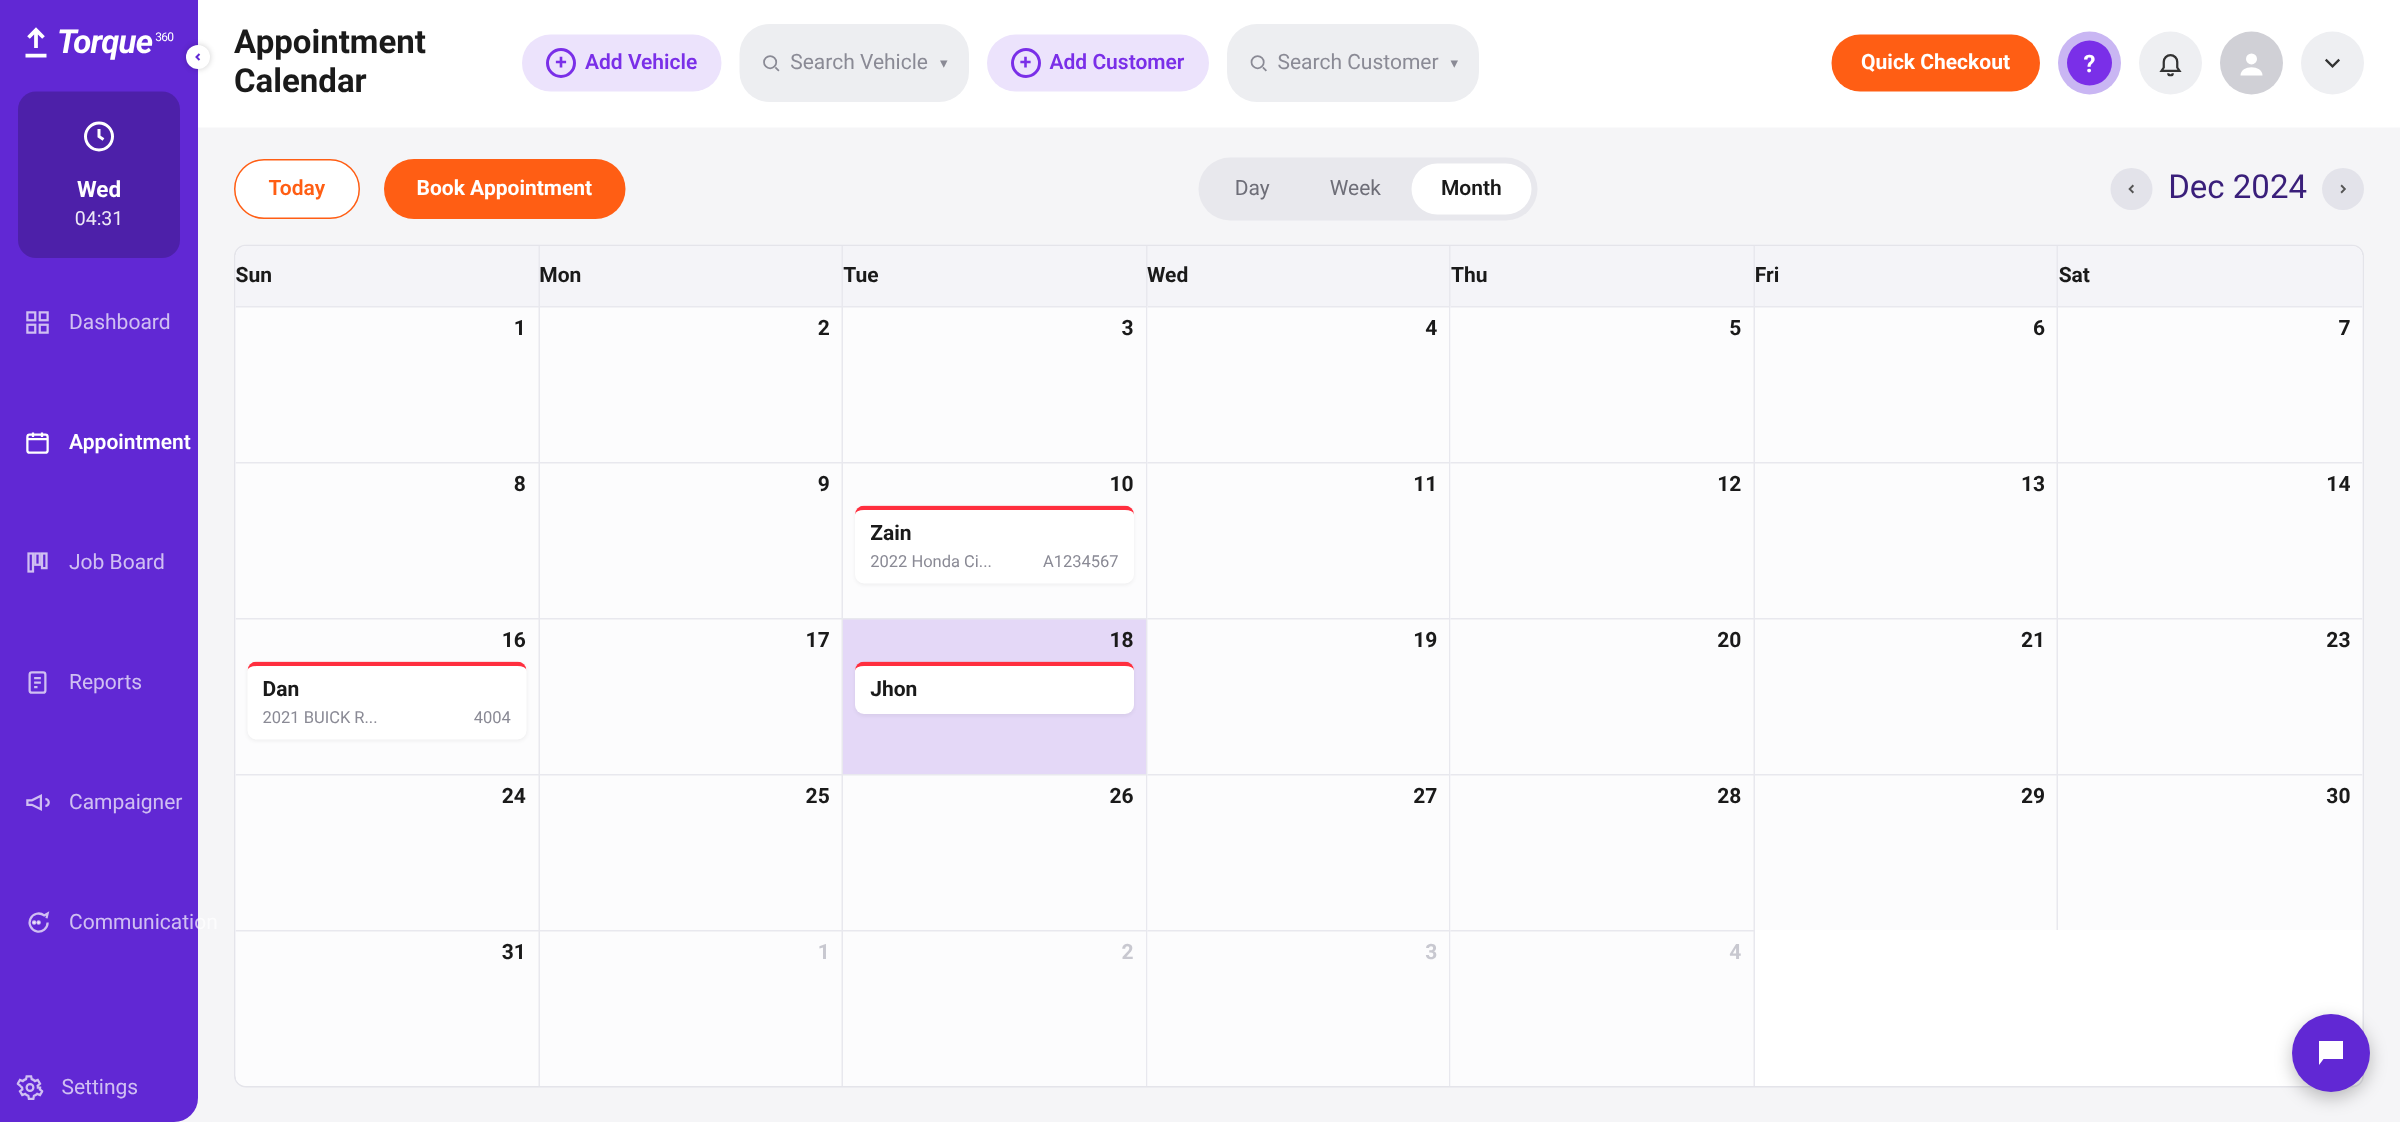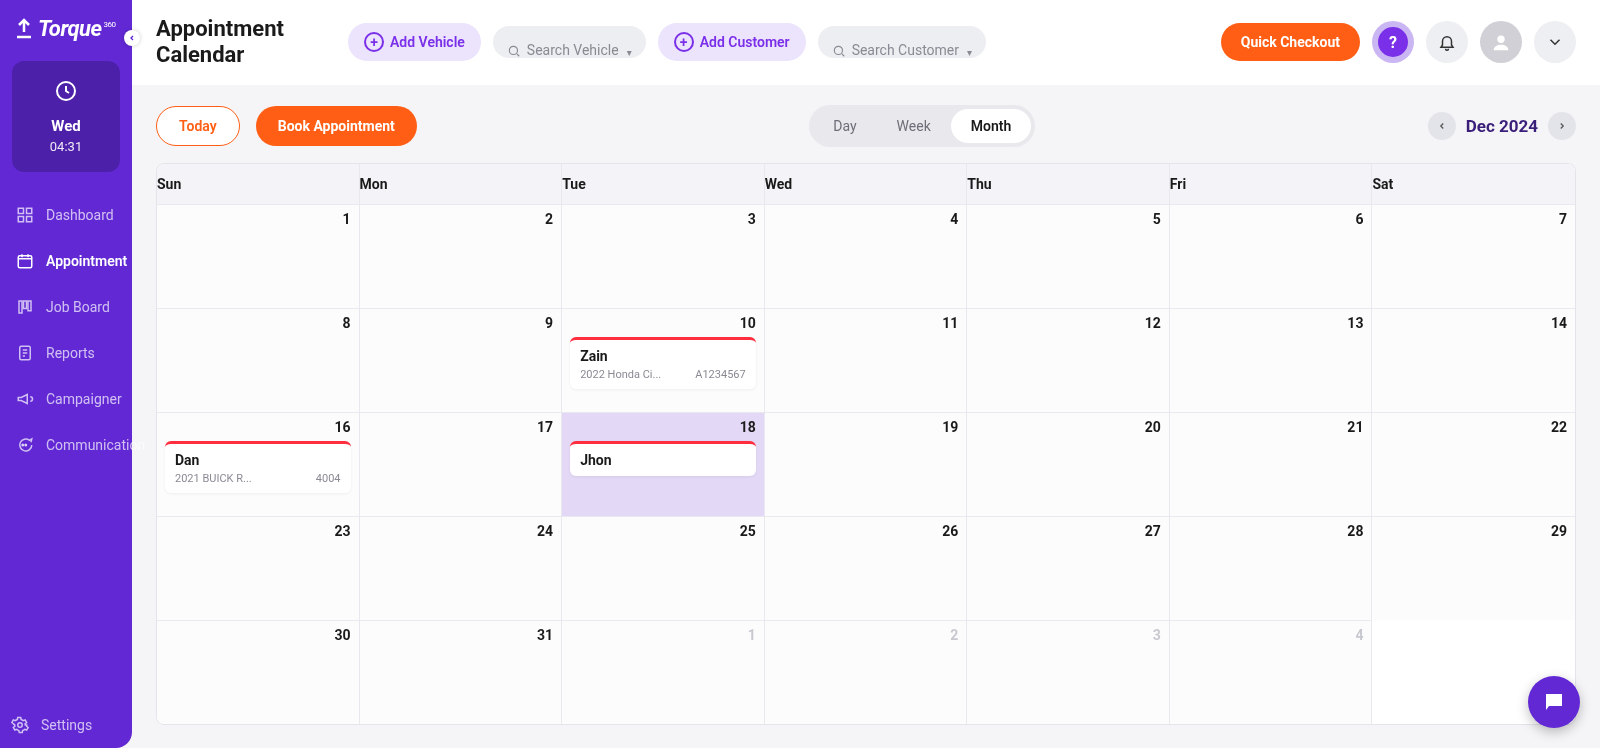--- a/index.html
+++ b/index.html
@@ -9,57 +9,57 @@
 
 .sidebar { width: 132px; background: #6128d4; color: #fff; display: flex; flex-direction: column; position: relative; border-radius: 0 0 16px 0; }
 .logo { display: flex; align-items: center; padding: 16px 12px 8px; font-size: 22px; font-weight: 700; font-style: italic; letter-spacing: -0.5px; }
 .logo svg { width: 24px; height: 24px; margin-right: 2px; }
 .logo-sup { font-size: 8px; font-weight: 400; font-style: normal; margin-left: 2px; margin-top: -8px; }
 .collapse-btn { position: absolute; top: 30px; right: -8px; width: 16px; height: 16px; background: #fff; border-radius: 50%; display: flex; align-items: center; justify-content: center; color: #6128d4; font-size: 10px; cursor: pointer; box-shadow: 0 0 4px rgba(0,0,0,0.2); }
 .clock-card { margin: 12px; padding: 18px 12px; background: rgba(0,0,0,0.2); border-radius: 12px; text-align: center; }
 .clock-card .clock-icon-wrap svg { width: 24px; height: 24px; }
 .clock-card .day { font-size: 15px; font-weight: 700; margin-top: 10px; }
 .clock-card .time { font-size: 13px; margin-top: 4px; opacity: 0.9; }
-.nav { display: flex; flex-direction: column; padding: 8px 0; }
+.nav { display: flex; flex-direction: column; padding: 8px 0; gap: 34px; }
 .nav-item { display: flex; align-items: center; gap: 12px; padding: 14px 16px; font-size: 14px; color: rgba(255,255,255,0.7); cursor: pointer; }
 .nav-item svg { width: 18px; height: 18px; flex-shrink: 0; }
 .nav-item.active { color: #fff; font-weight: 600; }
 .nav-spacer { flex: 1; }
 .nav-item.settings { margin-top: auto; padding-left: 11px; }
 
 
 .main { flex: 1; display: flex; flex-direction: column; background: #f5f5f7; border-radius: 0 0 0 12px; overflow: hidden; }
 .topbar { display: flex; align-items: center; padding: 16px 24px; background: #fff; gap: 12px; }
 .page-title { font-size: 22px; font-weight: 700; color: #1a1a1a; line-height: 1.2; margin-right: 20px; min-width: 160px; }
 .pill-btn { display: inline-flex; align-items: center; gap: 6px; height: 38px; padding: 0 16px; border-radius: 20px; font-size: 14px; font-weight: 600; cursor: pointer; border: none; }
 .pill-purple-light { background: #ece3fc; color: #7a2fe8; }
 .pill-purple-light .plus-circle { border: 2px solid #7a2fe8; }
 .pill-purple { background: #ece3fc; color: #7a2fe8; }
 .plus-circle { width: 20px; height: 20px; border-radius: 50%; border: 2px solid #7a2fe8; display: inline-flex; align-items: center; justify-content: center; font-size: 14px; line-height: 1; }
-.search-pill { display: inline-flex; align-items: flex-end; gap: 6px; height: 32px; padding: 0 14px; border-radius: 20px; background: #edeef1; color: #8a8a95; font-size: 14px; cursor: pointer; }
+.search-pill { display: inline-flex; align-items: center; gap: 6px; height: 52px; padding: 0 14px; border-radius: 20px; background: #edeef1; color: #8a8a95; font-size: 14px; cursor: pointer; }
 .search-pill svg { width: 14px; height: 14px; }
 .chev-down { font-size: 10px; margin-left: 2px; }
 .spacer { flex: 1; }
 .orange-btn { background: #ff5e14; color: #fff; border: none; height: 38px; padding: 0 20px; border-radius: 20px; font-size: 14px; font-weight: 700; cursor: pointer; }
 .icon-btn { width: 42px; height: 42px; border-radius: 50%; display: inline-flex; align-items: center; justify-content: center; background: #eeeff2; color: #333; cursor: pointer; }
 .icon-btn svg { width: 18px; height: 18px; }
 .help-btn { background: #c9b6f3; position: relative; }
 .help-inner { width: 30px; height: 30px; border-radius: 50%; background: #7a2fe8; display: flex; align-items: center; justify-content: center; color: #fff; font-weight: 700; }
 .avatar-btn { background: #d0d0d6; }
 .avatar-btn svg { width: 22px; height: 22px; }
 
 
 .controls { display: flex; align-items: center; padding: 20px 24px 16px; gap: 16px; }
 .today-btn { height: 40px; padding: 0 22px; border: 1px solid #ff5e14; background: #fff; color: #ff5e14; border-radius: 22px; font-size: 14px; font-weight: 600; cursor: pointer; }
 .book-btn { height: 40px; padding: 0 22px; background: #ff5e14; color: #fff; border: none; border-radius: 22px; font-size: 14px; font-weight: 700; cursor: pointer; }
 .view-toggle { display: inline-flex; background: #e8e8ed; border-radius: 22px; padding: 4px; margin-left: auto; margin-right: auto; }
 .view-toggle .seg { height: 34px; padding: 0 20px; display: inline-flex; align-items: center; border-radius: 18px; font-size: 14px; color: #6e6e78; cursor: pointer; }
 .view-toggle .seg.active { background: #fff; color: #1a1a1a; font-weight: 600; }
 .month-nav { display: flex; align-items: center; gap: 10px; }
-.month-label { font-size: 17px; font-weight: 700; color: #3a1f7a; }
+.month-label { font-size: 22px; font-weight: 400; color: #3a1f7a; }
 .nav-arrow { width: 28px; height: 28px; border-radius: 50%; background: #e3e3ea; display: inline-flex; align-items: center; justify-content: center; cursor: pointer; color: #555; font-size: 12px; }
 
 
 .calendar-wrap { padding: 0 24px 8px; flex: 1; overflow: auto; }
 .calendar { border: 1px solid #e4e4ea; border-radius: 8px; background: #fff; overflow: hidden; }
 .cal-header { display: grid; grid-template-columns: repeat(7, 1fr); background: #f4f4f8; }
 .cal-header .dow { padding: 12px 0; font-size: 14px; font-weight: 700; color: #1a1a1a; border-right: 1px solid #e8e8ee; }
 .cal-header .dow:last-child { border-right: none; }
 .cal-body { display: grid; grid-template-columns: repeat(7, 1fr); }
 .cell { min-height: 104px; border-right: 1px solid #e8e8ee; border-top: 1px solid #e8e8ee; padding: 6px 8px; position: relative; background: #fcfcfd; }
@@ -336,23 +336,20 @@
             <div class="cell">
               <div class="daynum">19</div>
             </div>
             <div class="cell">
               <div class="daynum">20</div>
             </div>
             <div class="cell">
               <div class="daynum">21</div>
             </div>
             <div class="cell">
-              <div class="daynum">22</div>
-            </div>
-            <div class="cell">
               <div class="daynum">23</div>
             </div>
             <div class="cell">
               <div class="daynum">24</div>
             </div>
             <div class="cell">
               <div class="daynum">25</div>
             </div>
             <div class="cell">
               <div class="daynum">26</div>

